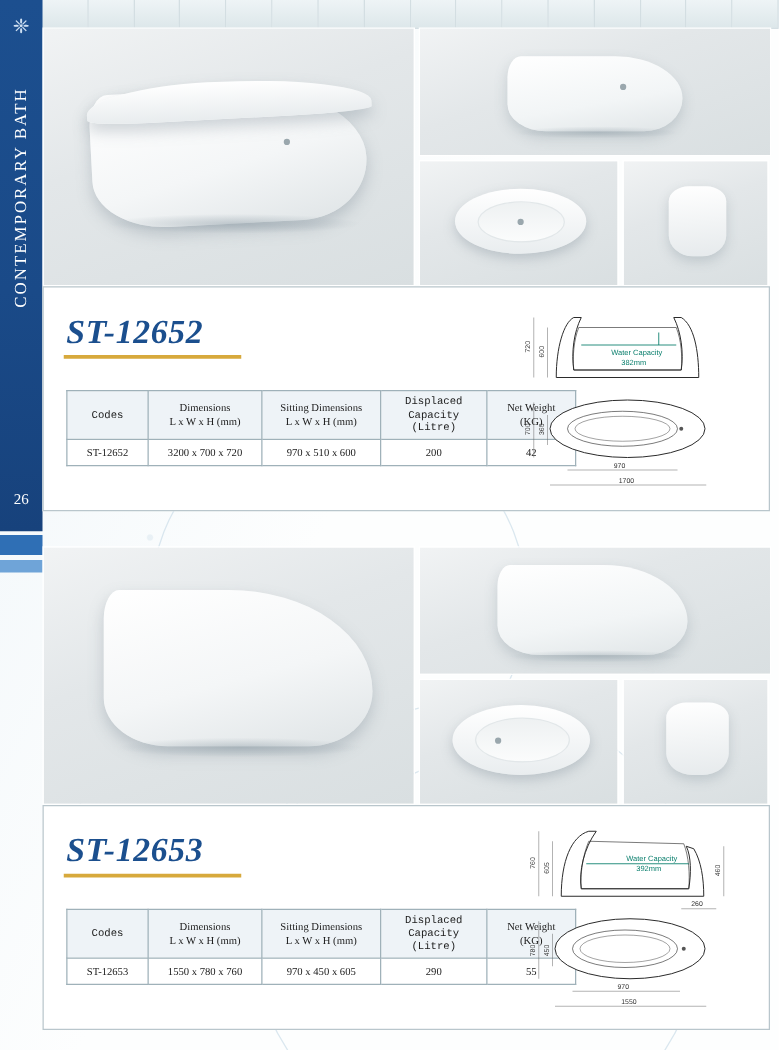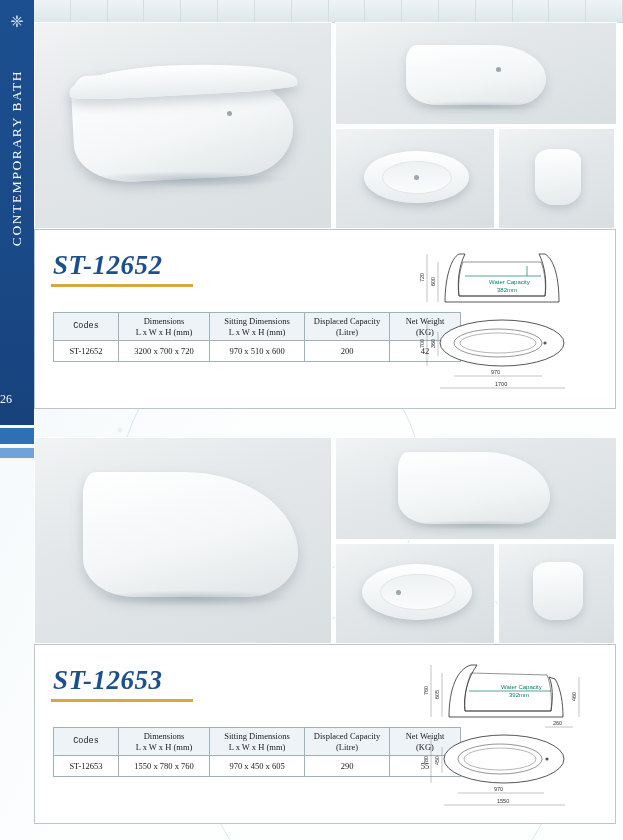--- a/index.html
+++ b/index.html
@@ -65,21 +65,21 @@
     color: #ffffff;
     letter-spacing: 1.6px;
     font-size: 13.5px;
     text-align: center;
     font-family: "Liberation Serif", serif;
   }
   .page-num {
     position: absolute;
     left: 0; right: 0;
     bottom: 18px;
-    text-align: left;
+    text-align: center;
     color: #ffffff;
     font-size: 12px;
     font-family: "Liberation Serif", serif;
   }
   .side-accent-1 {
     position: absolute;
     left: 0;
     top: 428px;
     width: 34px;
     height: 16px;
@@ -271,21 +271,21 @@
     padding: 3px 4px;
     line-height: 1.25;
   }
   table.spec td {
     padding: 5px 4px;
     background: #ffffff;
   }
   .col-codes { width: 56px; font-family: Liberation Mono, monospace; }
   .col-dims { width: 82px; }
   .col-sit { width: 86px; }
-  .col-disp { width: 76px; }
+  .col-disp { width: 76px; font-family: Liberation Mono, monospace; }
   .col-weight { width: 62px; }
 
   
   .tech {
     position: absolute;
     right: 10px;
     top: 10px;
     width: 200px;
     height: 160px;
   }

